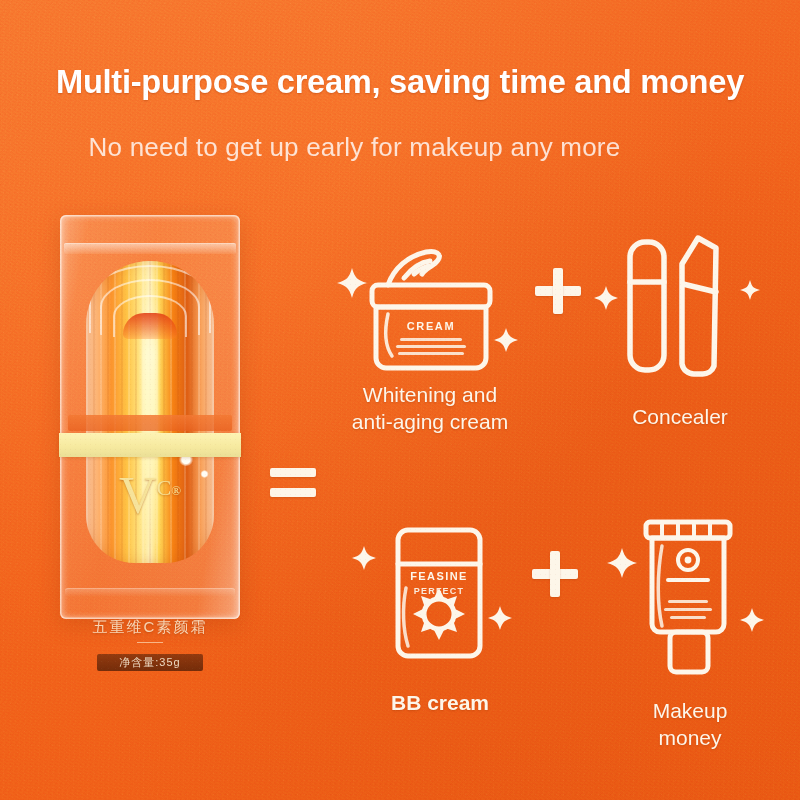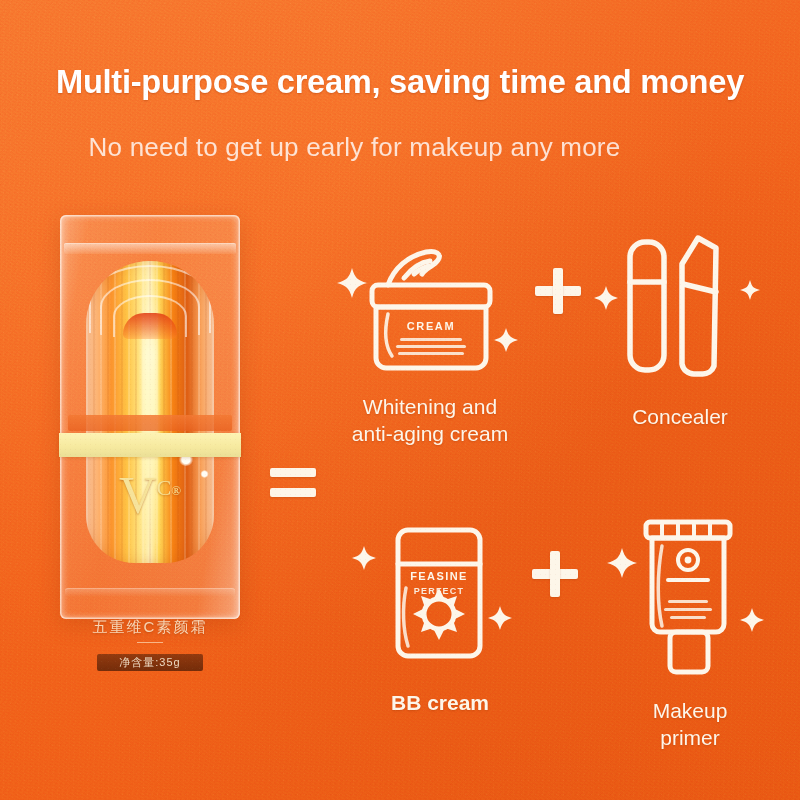--- a/index.html
+++ b/index.html
@@ -195,21 +195,21 @@
   .cell{position:absolute;text-align:center;}
   .cell .art{position:relative;margin:0 auto;font-weight:bold;}
   .cell .cap{
     color:#fdf6ea;font-size:21px;line-height:1.28;white-space:pre-line;
     text-shadow:0 1px 2px rgba(150,50,0,.30);
   }
   #cell-cream   {left:330px;top:240px;width:200px;}
   #cell-conceal {left:590px;top:228px;width:180px;}
   #cell-bb      {left:340px;top:518px;width:200px;}
   #cell-primer  {left:600px;top:512px;width:180px;}
-  #cell-cream   .cap{margin-top:12px;}
+  #cell-cream   .cap{}
   #cell-conceal .cap{margin-top:26px;}
   #cell-bb      .cap{margin-top:22px;font-weight:bold;}
   #cell-primer  .cap{margin-top:10px;}
   svg{display:block;}
 </style>
 </head>
 <body>
 
 <div id="stage">
 
@@ -354,16 +354,16 @@
           <circle cx="88" cy="48" r="10" fill="none" stroke="#fdf6ea" stroke-width="4"></circle>
           <circle cx="88" cy="48" r="3.4"></circle>
           <rect x="66" y="66" width="44" height="4" rx="2"></rect>
           <rect x="68" y="88" width="40" height="3" rx="1.5" opacity=".85"></rect>
           <rect x="64" y="96" width="48" height="3" rx="1.5" opacity=".85"></rect>
           <rect x="70" y="104" width="36" height="3" rx="1.5" opacity=".85"></rect>
         </g>
       </svg>
     </div>
     <div class="cap">Makeup
-primer</div>
+money</div>
   </div>
 
 </div>
 
 </body></html>

